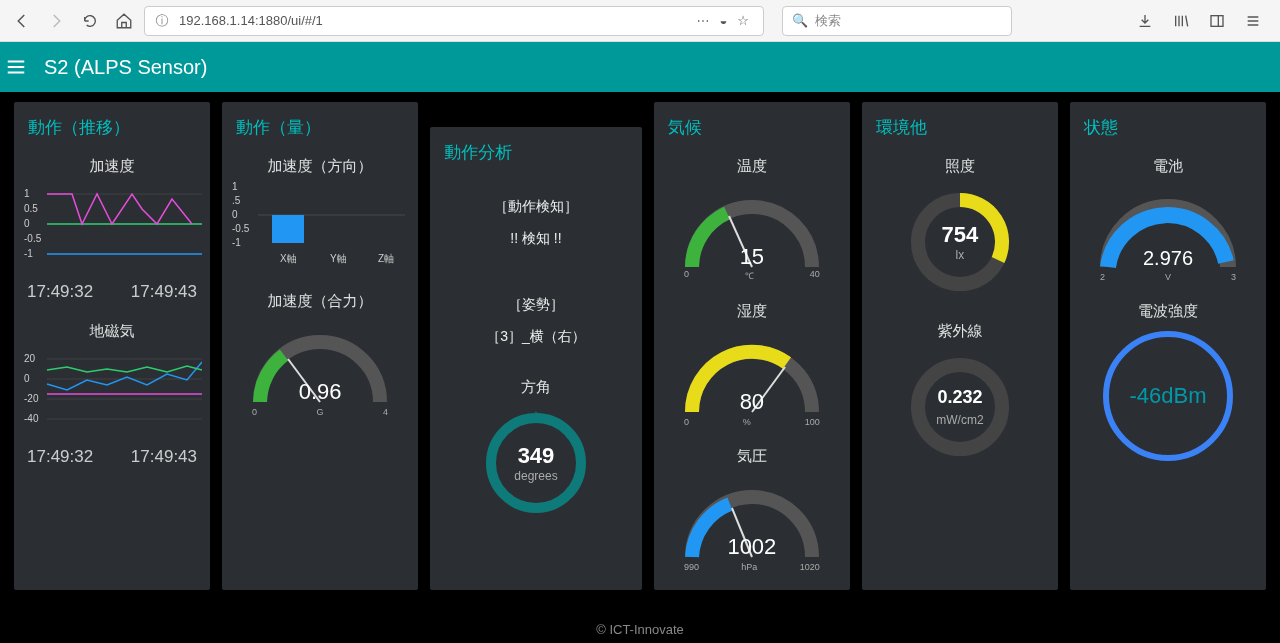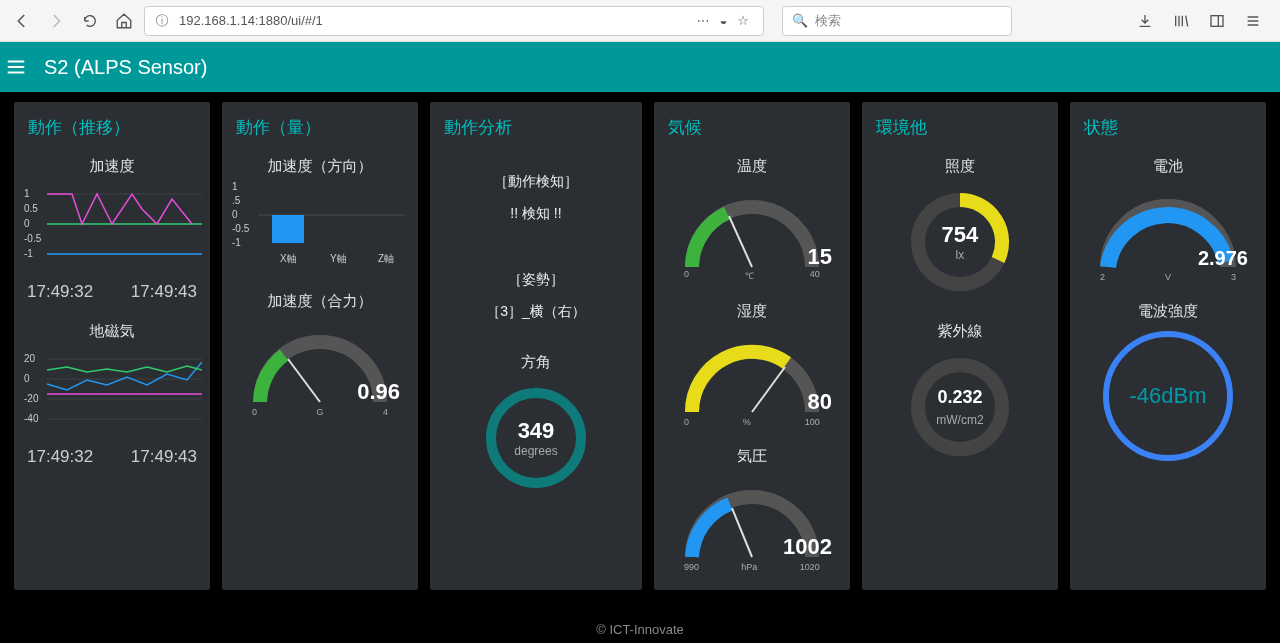--- a/index.html
+++ b/index.html
@@ -21,35 +21,35 @@
 .menu-icon { width: 24px; height: 24px; display: flex; align-items: center; justify-content: center; }
 
 
 .dashboard { display: flex; gap: 12px; padding: 10px 14px; background: #000; }
 .col { background: #2b2f33; border-radius: 2px; padding: 10px 4px; display: flex; flex-direction: column; gap: 8px; }
 .col-title { color: #00bfbf; font-size: 17px; padding: 4px 10px 6px; }
 .panel { display: flex; flex-direction: column; align-items: center; padding: 4px 0 8px; }
 .panel-title { color: #e0e0e0; font-size: 15px; margin-bottom: 6px; }
 
 
-.c1 { width: 200px; } .c2 { width: 200px; } .c3 { width: 216px; } .c4 { width: 200px; } .c5 { width: 200px; } .c6 { width: 200px; }
+.c1 { width: 200px; } .c2 { width: 200px; } .c3 { width: 216px; margin-top: 25px; } .c4 { width: 200px; } .c5 { width: 200px; } .c6 { width: 200px; }
 
 
 .linechart { width: 180px; height: 90px; position: relative; }
 .linechart svg { width: 100%; height: 100%; }
 .axis-label { font-size: 10px; fill: #ccc; }
 .time-row { display: flex; justify-content: space-between; width: 170px; font-size: 17px; color: #ccc; margin-top: 10px; }
 
 
 .barchart { width: 180px; height: 90px; }
 
 
 .gauge-wrap { position: relative; width: 160px; height: 100px; }
 .gauge-wrap svg { width: 160px; height: 100px; }
-.gauge-value { position: absolute; width: 100%; text-align: right; bottom: 12px; color: #fff; font-size: 22px; font-weight: 700; }
+.gauge-value { position: absolute; width: 100%; text-align: center; bottom: 12px; color: #fff; font-size: 22px; font-weight: 400; }
 .gauge-value.small { font-size: 20px; }
 .gauge-ticks { position: absolute; width: 100%; bottom: 0; display: flex; justify-content: space-between; padding: 0 12px; color: #aaa; font-size: 9px; }
 
 
 .donut-wrap { position: relative; width: 120px; height: 120px; }
 .donut-wrap svg { width: 120px; height: 120px; }
 .donut-value { position: absolute; top: 40px; width: 100%; text-align: center; color: #fff; font-size: 22px; font-weight: 600; }
 .donut-unit { position: absolute; top: 66px; width: 100%; text-align: center; color: #aaa; font-size: 12px; }
 
 

